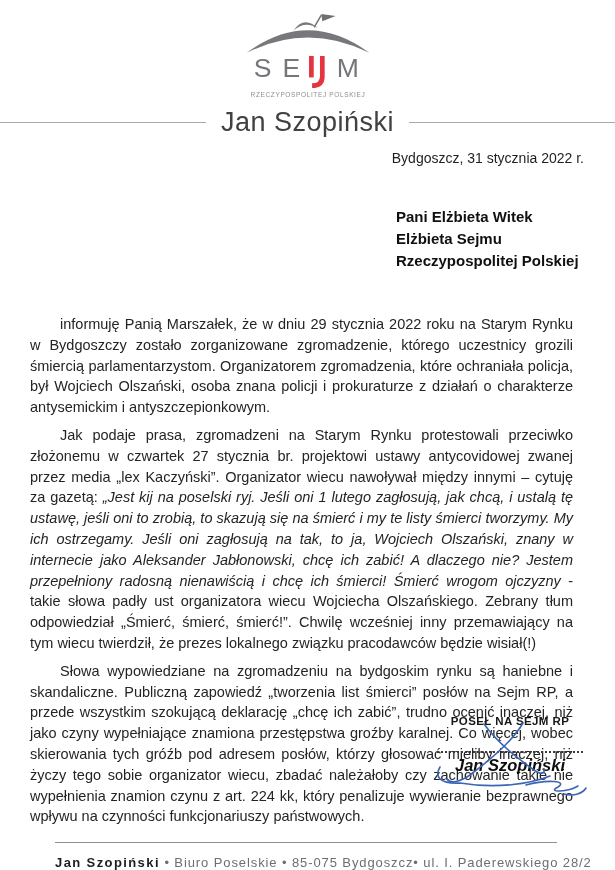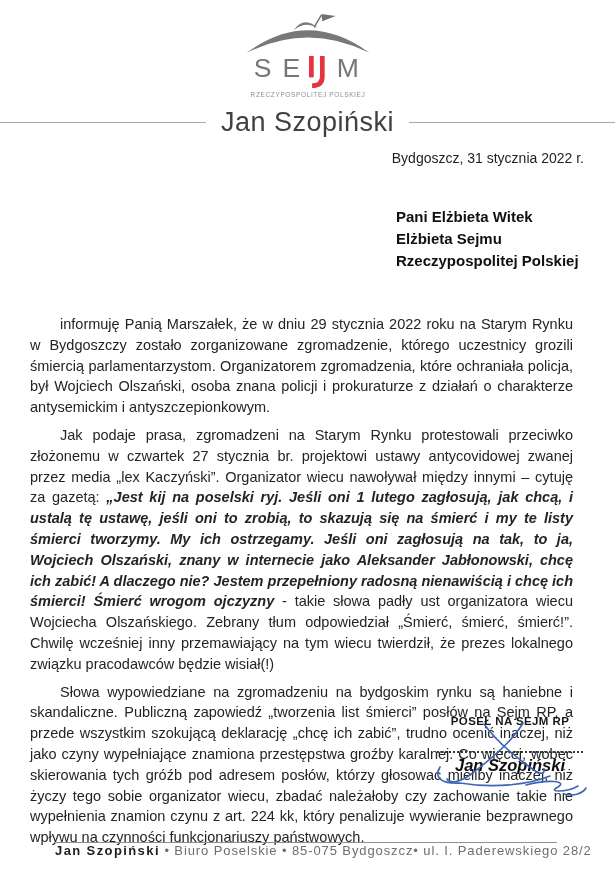--- a/index.html
+++ b/index.html
@@ -17,29 +17,29 @@
   .header-band{position:absolute;top:103px;left:0;right:0;height:38px;display:flex;align-items:center;gap:15px;}
   .header-band .rule{flex:1;height:1px;background:#a9a9a9;}
   .header-name{font-size:27px;color:#414141;letter-spacing:.5px;white-space:nowrap;}
   
   .date-line{position:absolute;top:150px;right:31px;font-size:14px;color:#1f1f1f;}
   
   .addressee{position:absolute;top:206px;left:396px;font-size:15px;font-weight:bold;line-height:22px;color:#101010;}
   
   .body-text{position:absolute;top:314px;left:30px;width:556px;font-size:14.5px;line-height:20.8px;text-align:justify;color:#242424;}
   .body-text p{margin:0 13px 7px 0;text-indent:30px;}
-  .quote{font-weight:bold;font-style:italic;}
+  .quote{font-weight:normal;font-style:italic;}
   
   .sig-block{position:absolute;top:715px;left:428px;width:164px;}
   .sig-role{font-size:11.5px;font-weight:bold;letter-spacing:.4px;text-align:center;color:#161616;}
   .sig-dotted{margin:24px auto 0 auto;width:146px;border-bottom:2px dotted #3a3a3a;}
   .sig-name{margin-top:3px;text-align:center;font-size:16.5px;font-weight:bold;font-style:italic;color:#0e0e0e;}
   .sig-scribble{position:absolute;top:6px;left:-2px;pointer-events:none;}
   
-  .footer{position:absolute;top:842px;left:55px;right:58px;border-top:1px solid #909090;padding-top:0;text-align:center;
+  .footer{position:absolute;top:842px;left:55px;right:58px;border-top:1px solid #909090;padding-top:12px;text-align:center;
           font-size:13px;color:#6e6e6e;letter-spacing:.9px;white-space:nowrap;}
   .footer .fname{font-weight:bold;color:#1d1d1d;letter-spacing:1.4px;}
 </style>
 </head>
 <body>
 
 <div class="page">
 
   <div class="logo-wrap">
     <svg width="138" height="90" viewBox="0 0 132 88">

